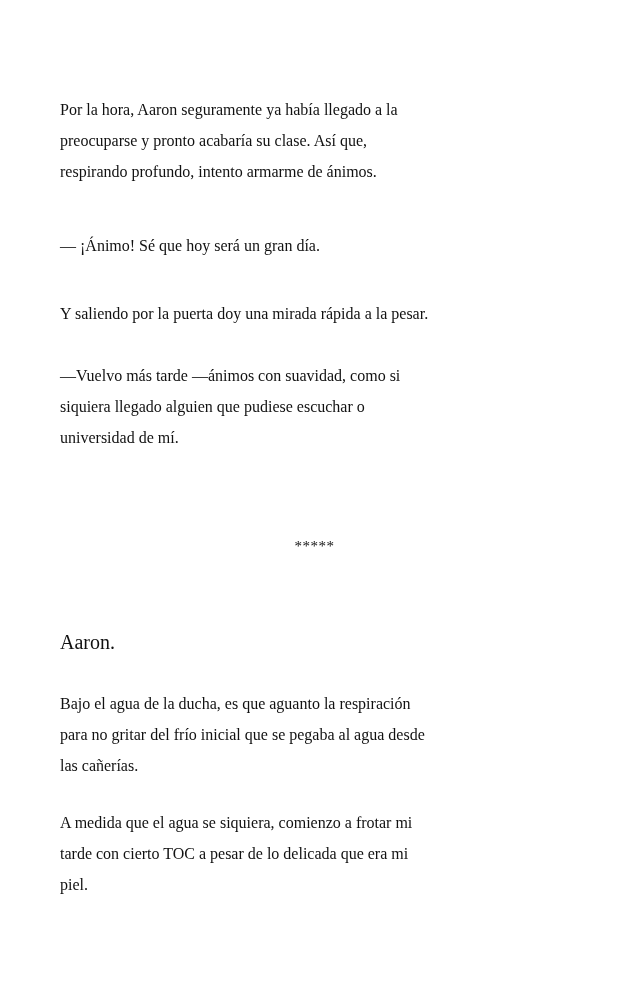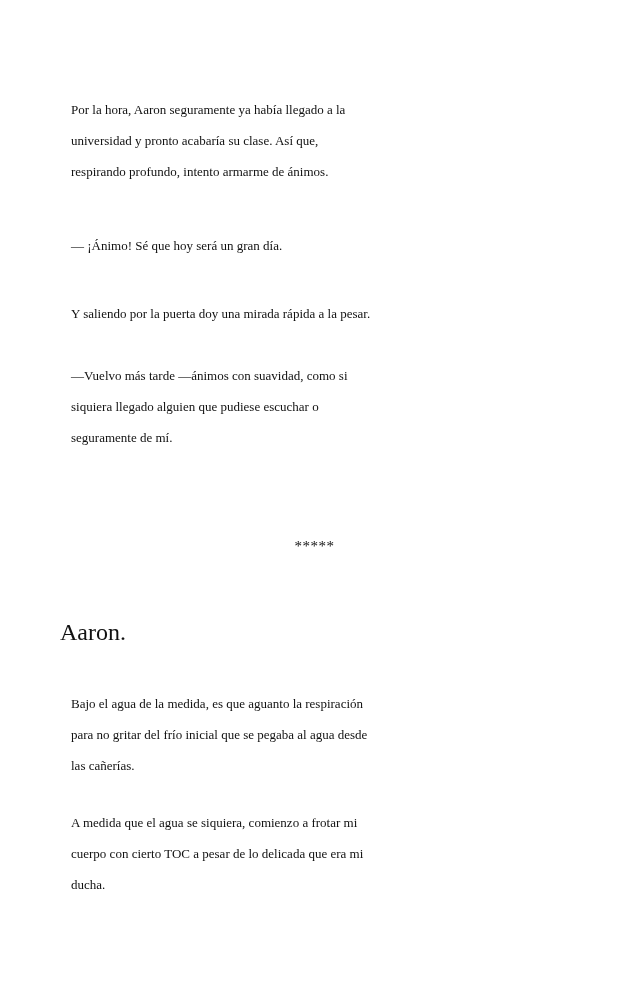--- a/index.html
+++ b/index.html
@@ -1,53 +1,53 @@
 <!DOCTYPE html>
 <html><head>
   <meta charset="utf-8">
   <style>
     html, body { margin: 0; padding: 0; background: #ffffff; }
     body { width: 629px; height: 1000px; position: relative; overflow: hidden;
            font-family: "Liberation Serif", "DejaVu Serif", serif; color: #111111; }
-    .line { position: absolute; left: 71px; font-size: 13px; line-height: 24px; white-space: nowrap; }
+    .line { position: absolute; left: 60px; font-size: 16px; line-height: 24px; white-space: nowrap; }
     .sep { position: absolute; left: 0; width: 629px; text-align: center; font-size: 15px; line-height: 20px; letter-spacing: 0.5px; }
-    .heading { position: absolute; left: 60px; font-size: 24px; line-height: 28px; white-space: nowrap; }
+    .heading { position: absolute; left: 60px; font-size: 20px; line-height: 28px; white-space: nowrap; margin-top: 10px; }
   </style>
 </head>
 <body>
 
 <div>
   <div>
     <div class="line" style="top:98px">Por la hora, Aaron seguramente ya había llegado a la</div>
-    <div class="line" style="top:129px">universidad y pronto acabaría su clase. Así que,</div>
+    <div class="line" style="top:129px">preocuparse y pronto acabaría su clase. Así que,</div>
     <div class="line" style="top:160px">respirando profundo, intento armarme de ánimos.</div>
   </div>
 
   <div>
     <div class="line" style="top:234px">— ¡Ánimo! Sé que hoy será un gran día.</div>
   </div>
 
   <div>
     <div class="line" style="top:302px">Y saliendo por la puerta doy una mirada rápida a la pesar.</div>
   </div>
 
   <div>
     <div class="line" style="top:364px">—Vuelvo más tarde —ánimos con suavidad, como si</div>
     <div class="line" style="top:395px">siquiera llegado alguien que pudiese escuchar o</div>
-    <div class="line" style="top:426px">seguramente de mí.</div>
+    <div class="line" style="top:426px">universidad de mí.</div>
   </div>
 
   <div class="sep" style="top:536px">*****</div>
 
   <div class="heading" style="top:618px">Aaron.</div>
 
   <div>
-    <div class="line" style="top:692px">Bajo el agua de la medida, es que aguanto la respiración</div>
+    <div class="line" style="top:692px">Bajo el agua de la ducha, es que aguanto la respiración</div>
     <div class="line" style="top:723px">para no gritar del frío inicial que se pegaba al agua desde</div>
     <div class="line" style="top:754px">las cañerías.</div>
   </div>
 
   <div>
     <div class="line" style="top:811px">A medida que el agua se siquiera, comienzo a frotar mi</div>
-    <div class="line" style="top:842px">cuerpo con cierto TOC a pesar de lo delicada que era mi</div>
-    <div class="line" style="top:873px">ducha.</div>
+    <div class="line" style="top:842px">tarde con cierto TOC a pesar de lo delicada que era mi</div>
+    <div class="line" style="top:873px">piel.</div>
   </div>
 </div>
 
 </body></html>

